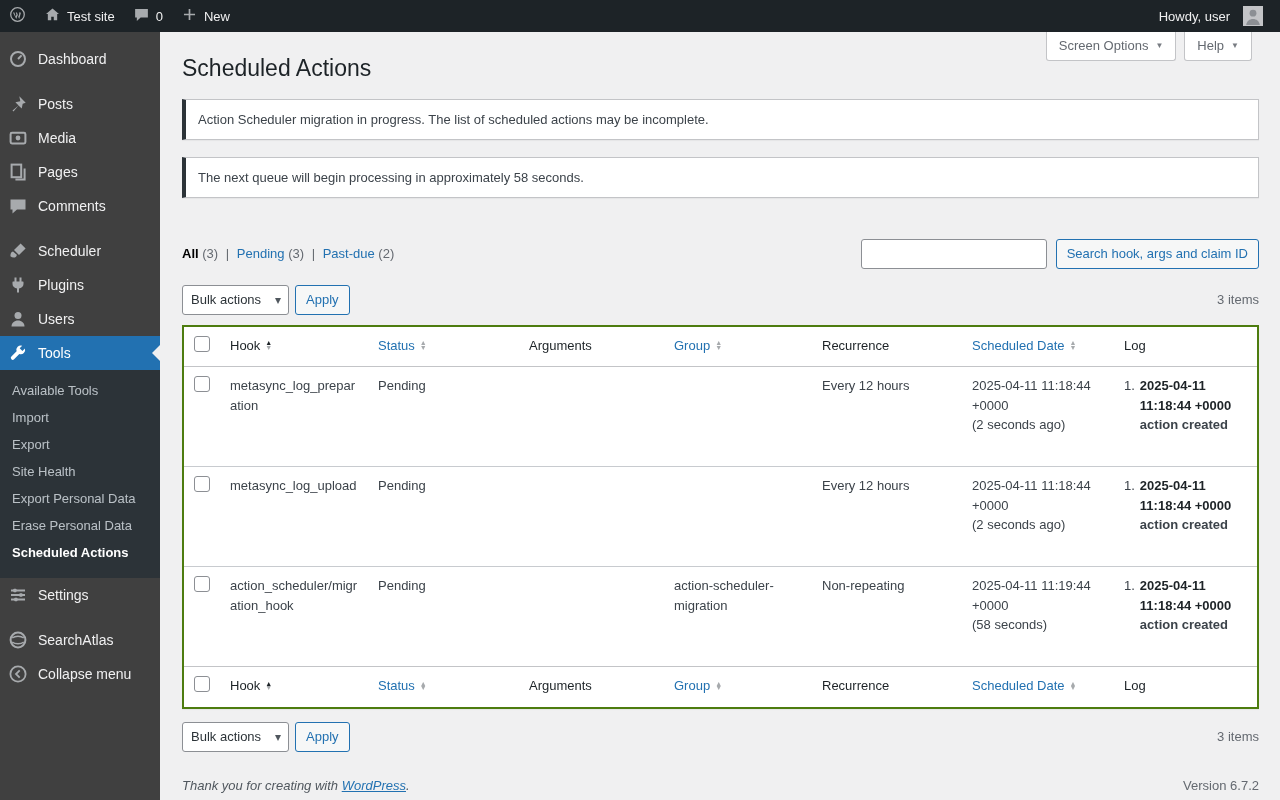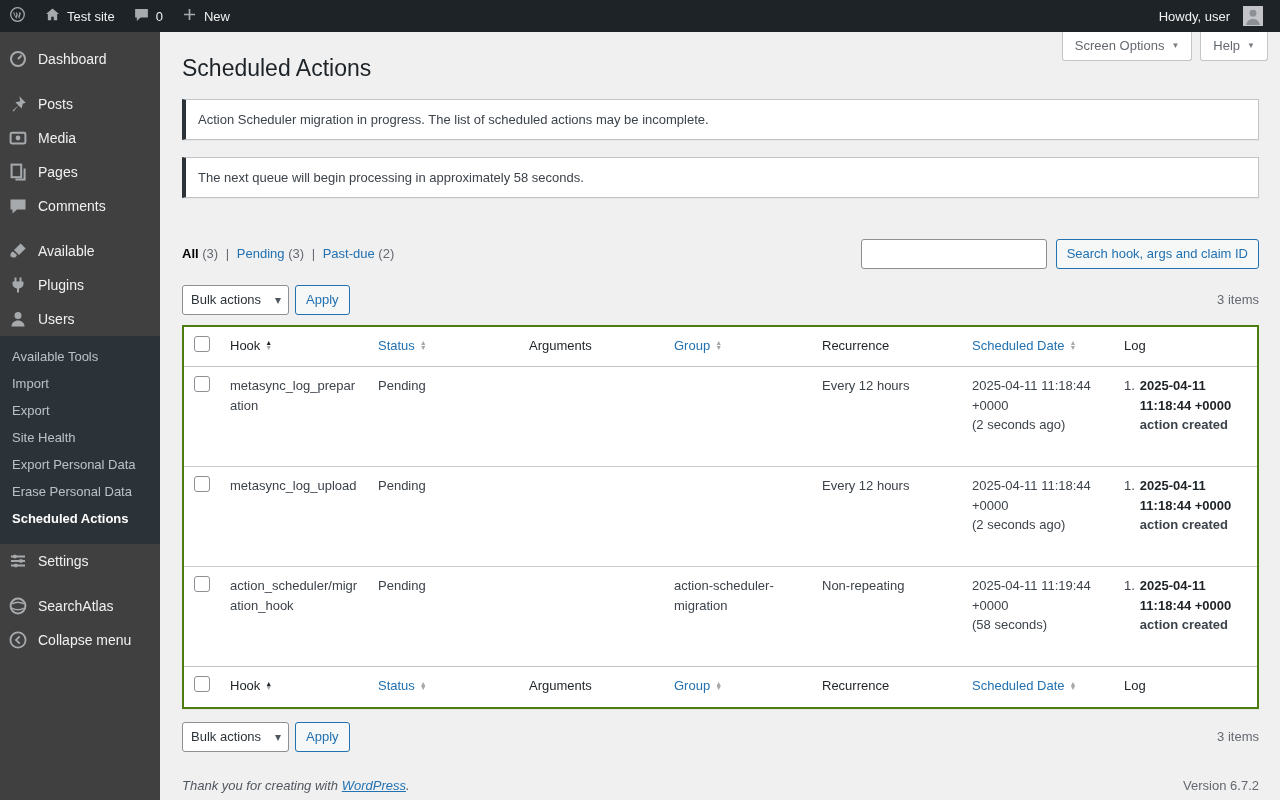--- a/index.html
+++ b/index.html
@@ -41,21 +41,21 @@
     content: ""; position: absolute; right: 0; top: 50%; margin-top: -8px;
     border: 8px solid transparent; border-right-color: #f0f0f1;
   }
   .separator { height: 11px; }
   .submenu { list-style: none; margin: 0; padding: 7px 0 12px; background: #2c3338; }
   .submenu li { padding: 6px 12px; color: rgba(240,246,252,.72); font-size: 13px; cursor: pointer; }
   .submenu li.current { color: #fff; font-weight: 700; }
 
   
   #content { margin-left: 160px; padding-top: 32px; position: relative; }
-  .screen-meta { position: absolute; top: 32px; right: 12px; display: flex; gap: 8px; z-index: 10; }
+  .screen-meta { position: absolute; top: 32px; right: 28px; display: flex; gap: 8px; z-index: 10; }
   .meta-link {
     background: #fff; border: 1px solid #c3c4c7; border-top: none;
     border-radius: 0 0 3px 3px; padding: 6px 12px 7px; color: #646970;
     display: flex; align-items: center; gap: 7px; cursor: pointer; font-size: 13px;
   }
   .meta-caret { font-size: 8px; color: #787c82; }
 
   .wrap { padding: 0 21px 14px 22px; min-height: 752px; display: flex; flex-direction: column; }
   h1.page-title { font-size: 23px; font-weight: 400; color: #1d2327; margin: 22px 0 15px; line-height: 1.3; }
 
@@ -234,38 +234,46 @@
       </span>
       <span>Comments</span>
     </li>
     <li class="separator"></li>
     <li class="menu-item">
       <span class="micon">
         <svg viewBox="0 0 20 20">
             <path d="M12.6 2.4l5 5-6.6 6.6-5-5zM5 10.6c-1.9.4-2.6 2.1-2.6 4.7 1 .8 2.1 1.3 3.3 1.3 1.9 0 3.1-1.3 3.1-2.9z"></path>
           </svg>
       </span>
-      <span>Available</span>
+      <span>Scheduler</span>
     </li>
     <li class="menu-item">
       <span class="micon">
         <svg viewBox="0 0 20 20">
             <path d="M6.5 2.5h2v4h3v-4h2v4h1.5c.3 0 .5.2.5.5v2A4.5 4.5 0 0 1 11 13.4v4.1H9v-4.1A4.5 4.5 0 0 1 4.5 9V7c0-.3.2-.5.5-.5h1.5z"></path>
           </svg>
       </span>
       <span>Plugins</span>
     </li>
     <li class="menu-item">
       <span class="micon">
         <svg viewBox="0 0 20 20">
             <circle cx="10" cy="6.5" r="3.5"></circle>
             <path d="M3.5 17.5c0-3.6 2.9-6 6.5-6s6.5 2.4 6.5 6z"></path>
           </svg>
       </span>
       <span>Users</span>
+    </li>
+    <li class="menu-item active">
+      <span class="micon">
+        <svg viewBox="0 0 20 20">
+            <path d="M16.9 5.4a4.4 4.4 0 0 1-5.6 5.6l-5.2 5.2a1.9 1.9 0 0 1-2.7-2.7l5.2-5.2a4.4 4.4 0 0 1 5.6-5.6l-2.5 2.5 2.7 2.7z"></path>
+          </svg>
+      </span>
+      <span>Tools</span>
     </li>
     <li style="list-style:none">
       <ul class="submenu">
         <li>Available Tools</li>
         <li>Import</li>
         <li>Export</li>
         <li>Site Health</li>
         <li>Export Personal Data</li>
         <li>Erase Personal Data</li>
         <li class="current">Scheduled Actions</li>

